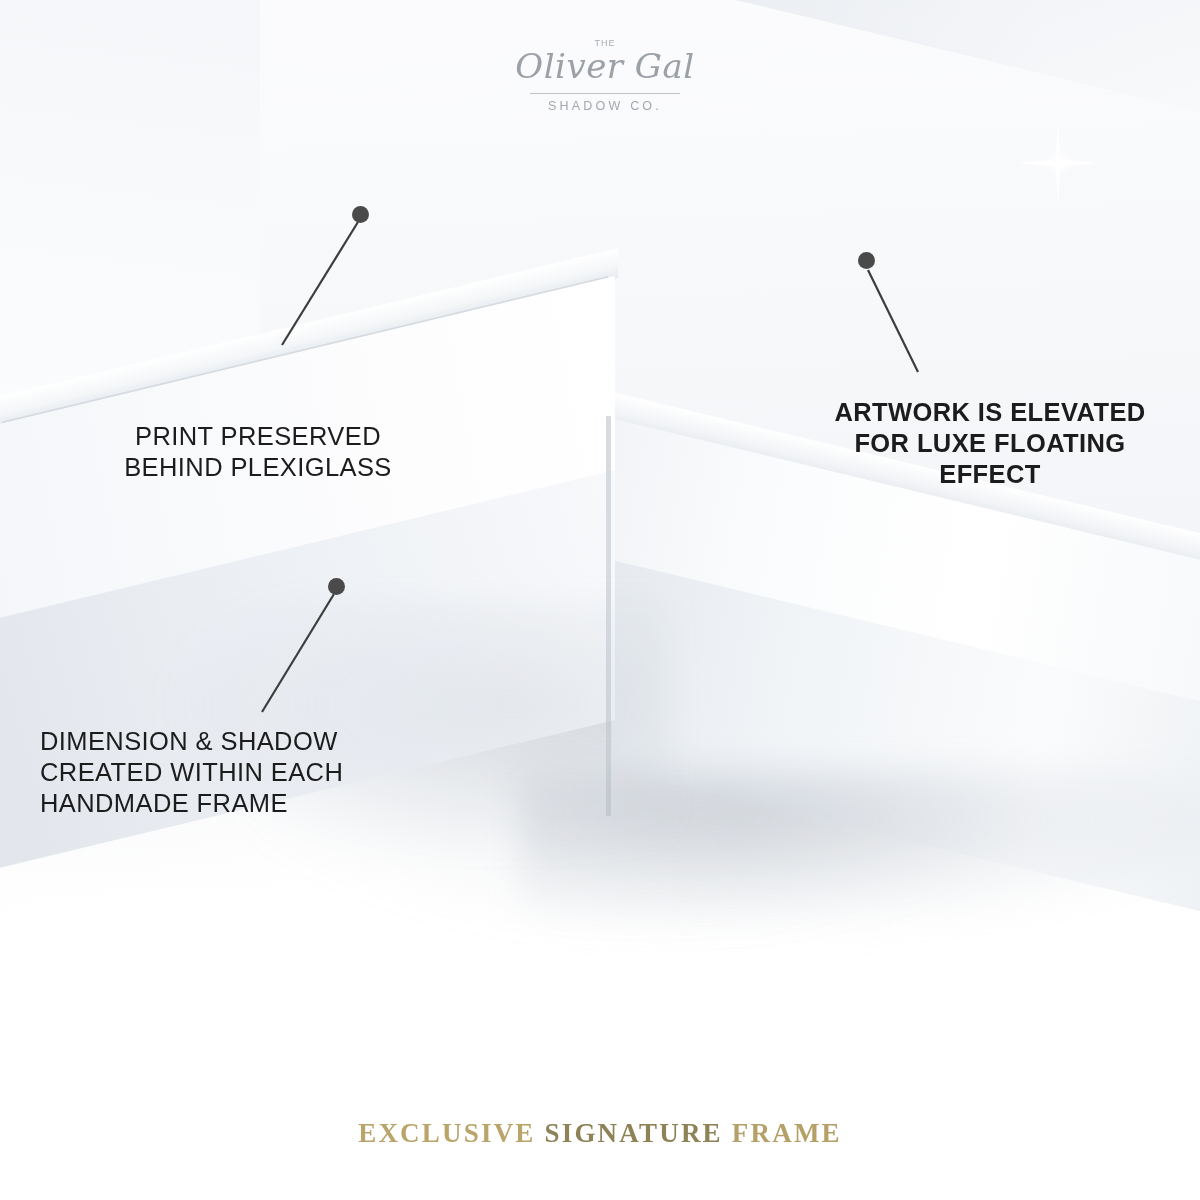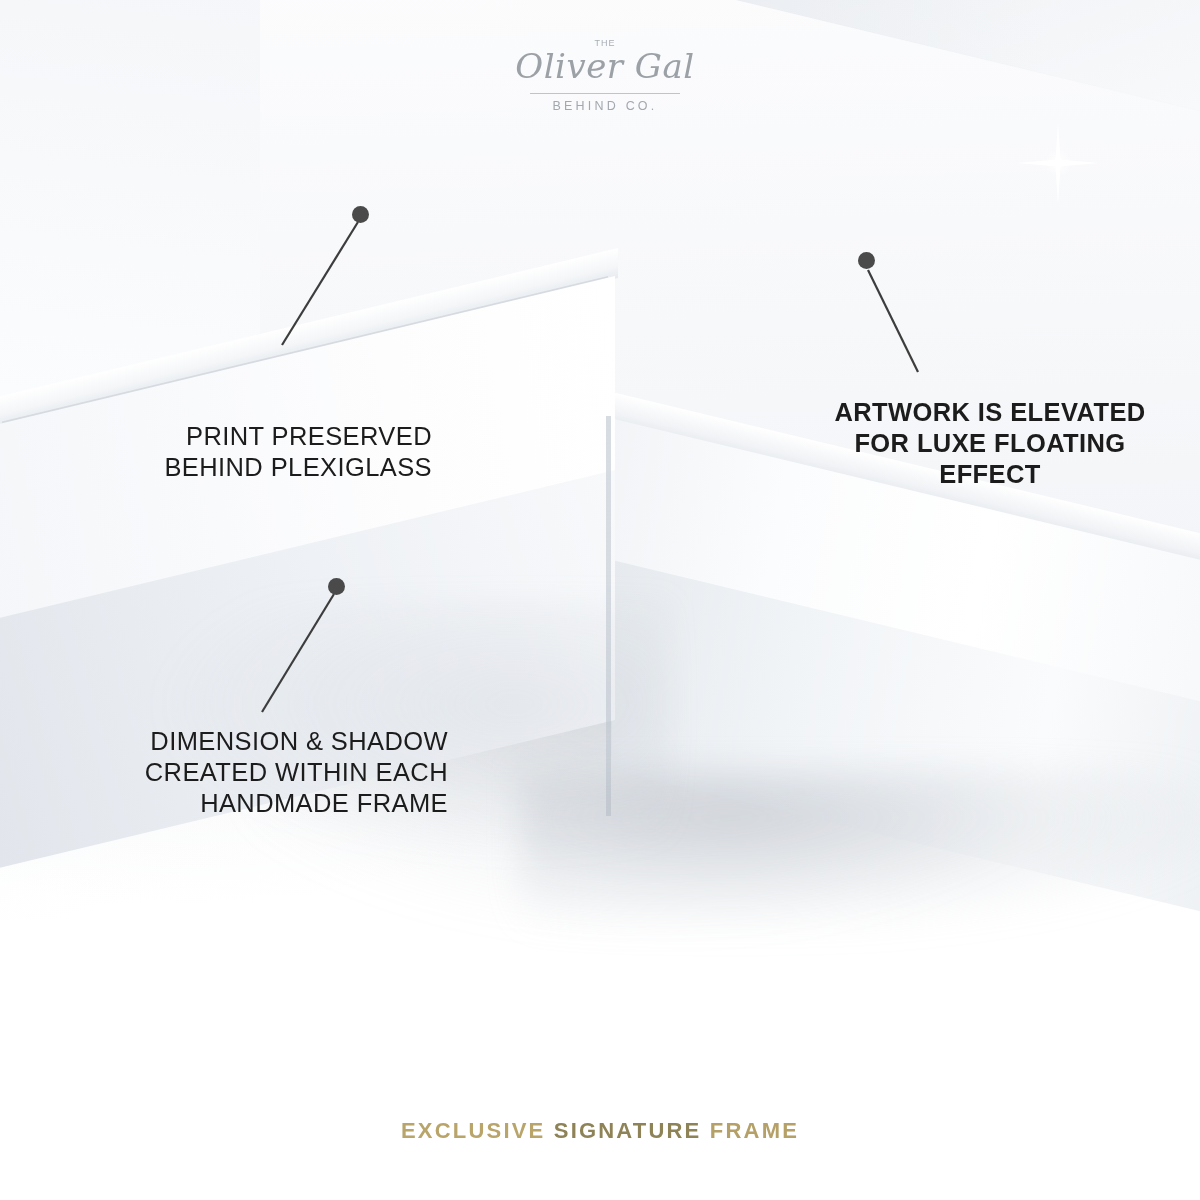--- a/index.html
+++ b/index.html
@@ -214,23 +214,23 @@
 
   
   .callout-label {
     position: absolute;
     color: #1c1c1c;
     font-size: 25.5px;
     line-height: 1.22;
     letter-spacing: 0.4px;
     font-weight: 400;
   }
-  #label-plexiglass { left: 84px;  top: 421px; width: 348px; text-align: right; }
+  #label-plexiglass { left: 84px;  top: 421px; width: 348px; text-align: center; }
   #label-floating   { left: 820px; top: 397px; width: 340px; text-align: center; font-weight: bold; }
-  #label-dimension  { left: 40px;  top: 726px; width: 408px; text-align: right; }
+  #label-dimension  { left: 40px;  top: 726px; width: 408px; text-align: left; }
 
   .dot {
     position: absolute;
     width: 17px; height: 17px;
     border-radius: 50%;
     background: #4a4a4a;
   }
   #dot-plexiglass { left: 352px; top: 206px; }
   #dot-floating   { left: 858px; top: 252px; }
   #dot-dimension  { left: 328px; top: 578px; }
@@ -241,23 +241,24 @@
     width: 1200px; height: 1200px;
     pointer-events: none;
   }
 
   
   .footer {
     position: absolute;
     left: 0; top: 1118px;
     width: 1200px;
     text-align: center;
-    font-size: 22px;
+    font-size: 27px;
     font-weight: 700;
     letter-spacing: 2.2px;
+    font-family: Liberation Serif, serif;
   }
   .footer .seg1 { color: #b9a56a; }
   .footer .seg2 { color: #8e8257; }
   .footer .seg3 { color: #b5a068; }
 </style>
 </head>
 <body>
 
 <div id="stage">
 
@@ -297,21 +298,21 @@
       <circle cx="50" cy="50" r="16" fill="url(#sg)"></circle>
       <path d="M50 2 L53 46 L98 50 L53 54 L50 98 L47 54 L2 50 L47 46 Z" fill="#ffffff" opacity="0.95"></path>
       <path d="M50 18 L51.5 48.5 L82 50 L51.5 51.5 L50 82 L48.5 51.5 L18 50 L48.5 48.5 Z" fill="#ffffff"></path>
     </svg>
   </div>
 
   <div class="logo">
     <div class="the">THE</div>
     <div class="name">Oliver Gal</div>
     <div class="rule"></div>
-    <div class="sub">BEHIND CO.</div>
+    <div class="sub">SHADOW CO.</div>
   </div>
 
   <svg class="leader" viewBox="0 0 1200 1200">
     <line x1="358" y1="222" x2="282" y2="345" stroke="#3d3d3d" stroke-width="2.2"></line>
     <line x1="868" y1="270" x2="918" y2="372" stroke="#3d3d3d" stroke-width="2.2"></line>
     <line x1="334" y1="594" x2="262" y2="712" stroke="#3d3d3d" stroke-width="2.2"></line>
   </svg>
 
   <div class="dot" id="dot-plexiglass"></div>
   <div class="dot" id="dot-floating"></div>

